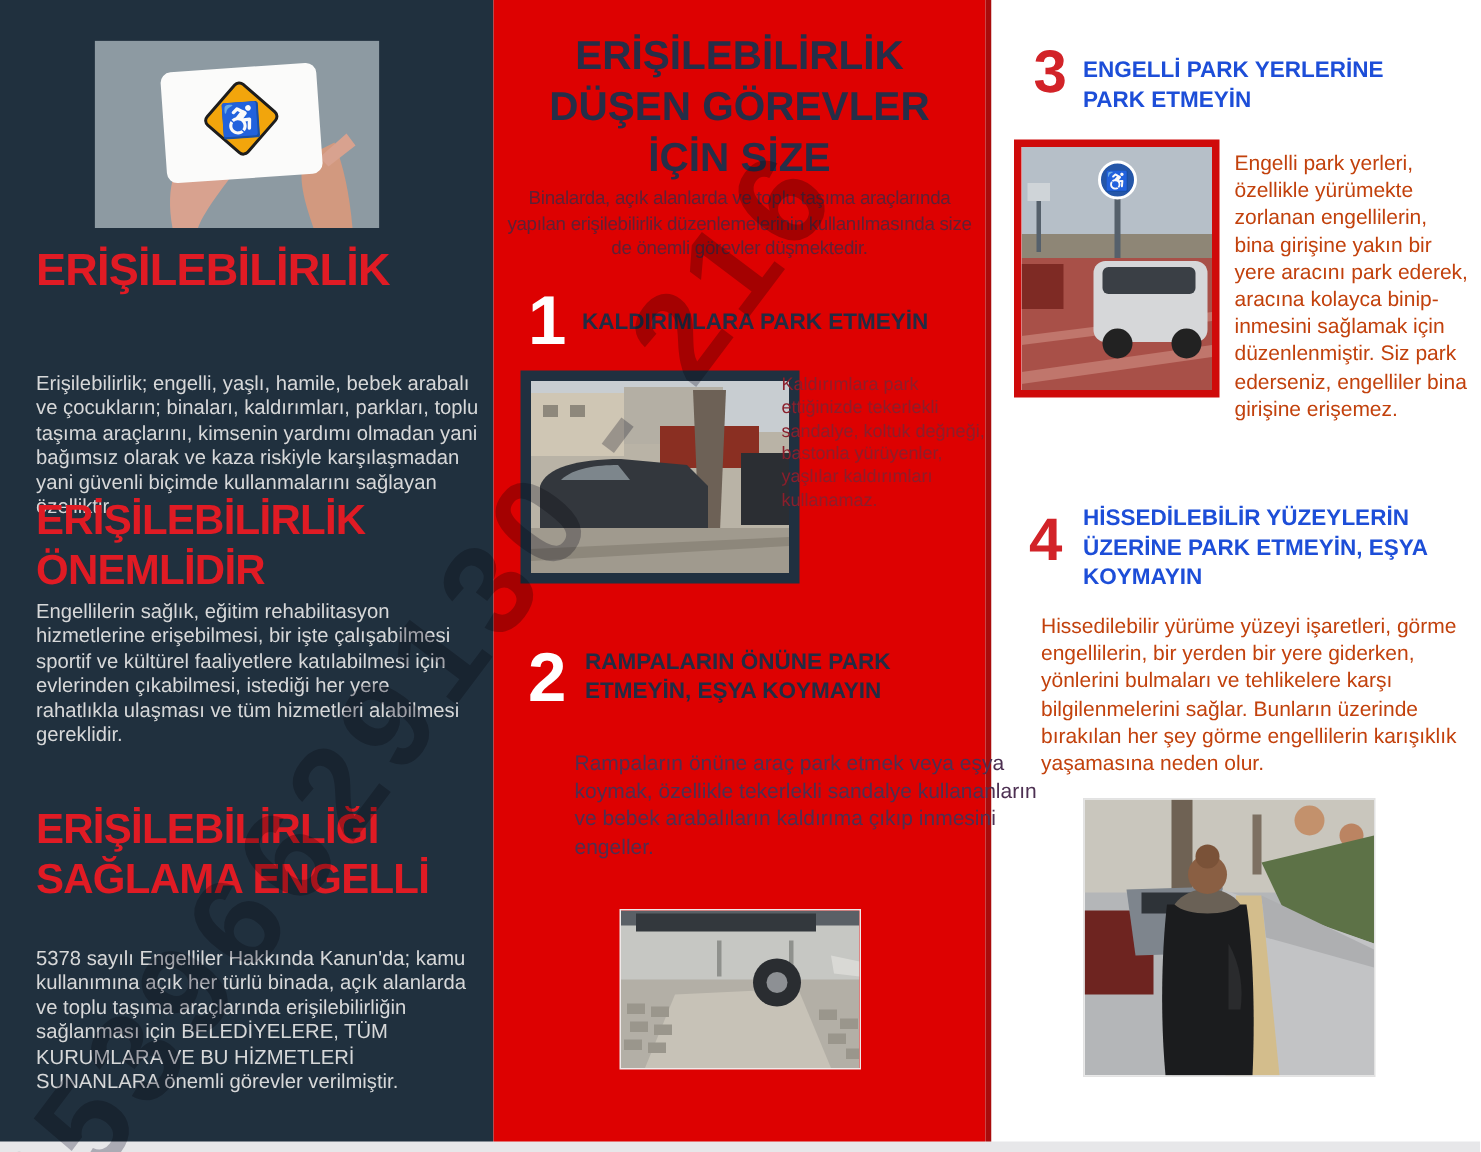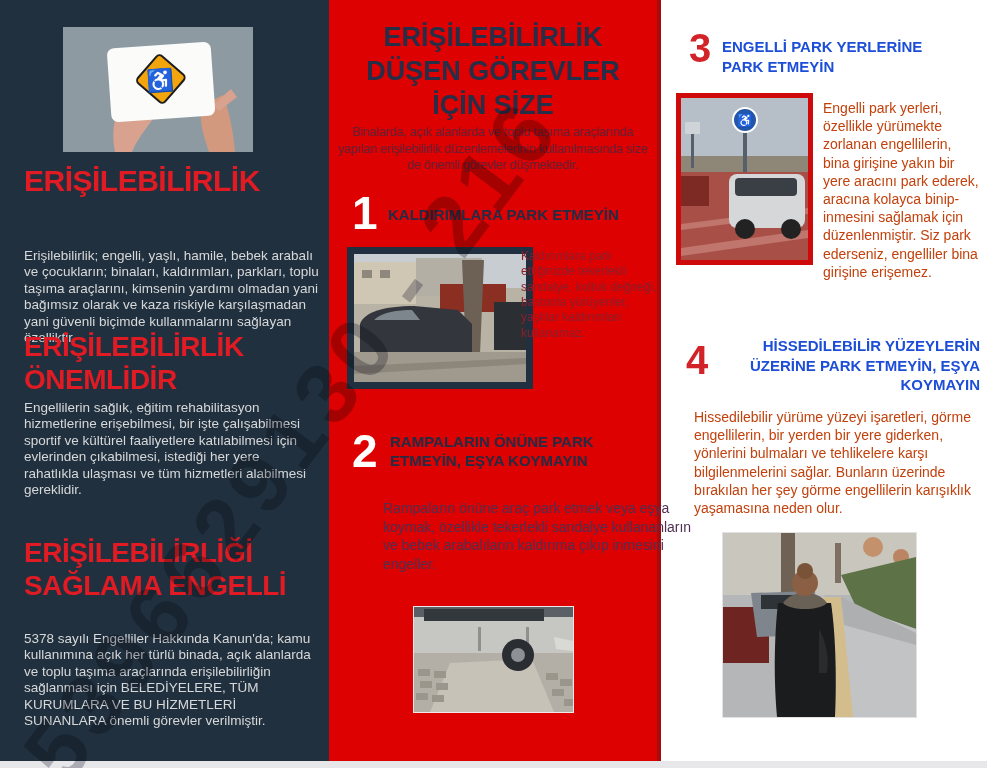--- a/index.html
+++ b/index.html
@@ -43,21 +43,21 @@
   .m-b2{left:339px;top:499px;width:316px;font-size:14px;line-height:1.33;
         color:#4d3052;margin-left:44px;}
   .photo3{left:413px;top:606px;width:161px;height:107px;border:1px solid #efe9e9;
           box-sizing:border-box;}
   
   .r-num{font-size:40px;font-weight:bold;color:#d22328;line-height:1;}
   .r-num3{left:689px;top:28px;}
   .r-num4{left:686px;top:340px;}
   .r-h{font-size:15px;font-weight:bold;color:#1d4ed8;line-height:1.3;}
   .r-h3{left:722px;top:37px;width:225px;}
-  .r-h4{left:722px;top:336px;width:258px;text-align:right;}
+  .r-h4{left:722px;top:336px;width:258px;}
   .photo4{left:676px;top:93px;width:137px;height:172px;
           border:5px solid #cf0a0a;box-sizing:border-box;}
   .r-b{font-size:14px;line-height:1.3;color:#c2410c;}
   .r-b3{left:823px;top:99px;width:158px;}
   .r-b4{left:694px;top:408px;width:303px;}
   .photo5{left:722px;top:532px;width:195px;height:186px;border:1px solid #e2e2e2;
           box-sizing:border-box;}
   
   .watermark{left:-30px;top:784px;transform:rotate(-53deg);transform-origin:0 0;
              white-space:nowrap;font-size:86px;font-weight:bold;letter-spacing:8px;

